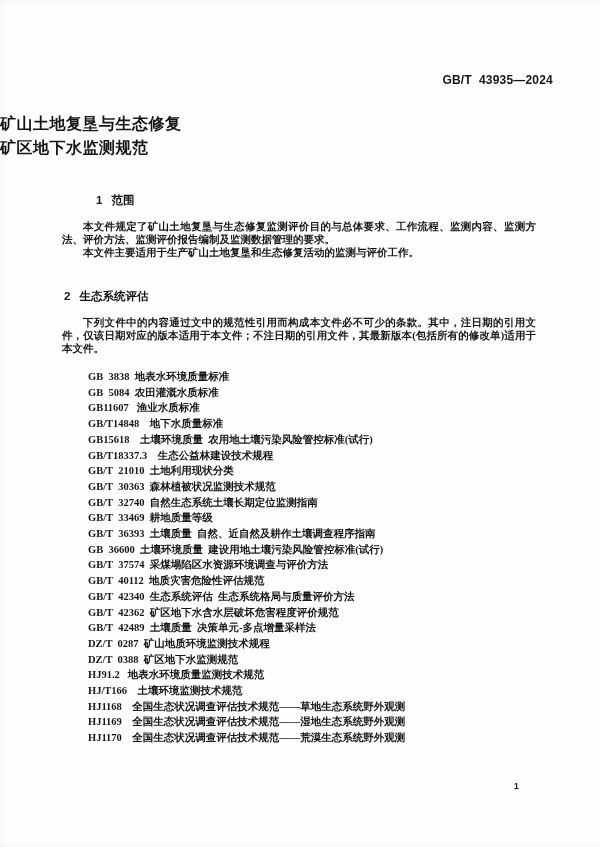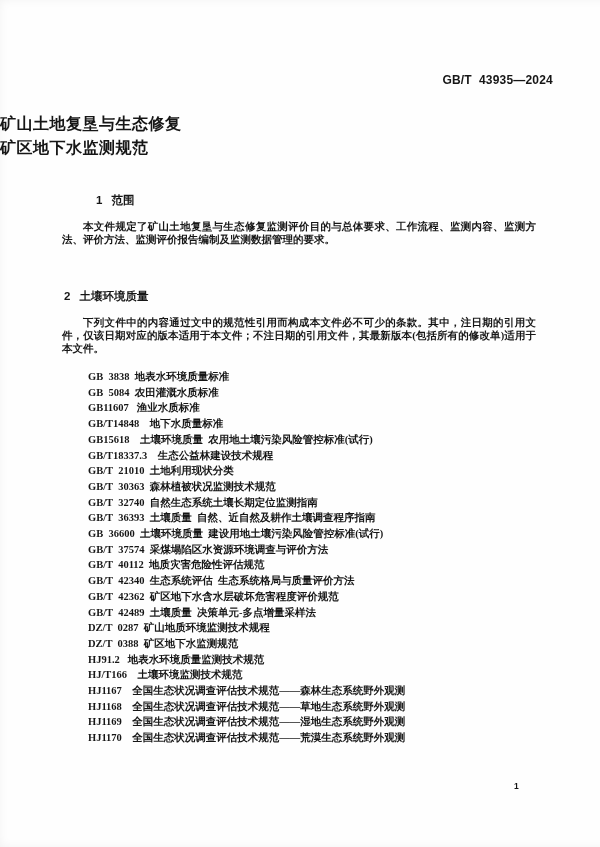--- a/index.html
+++ b/index.html
@@ -100,52 +100,53 @@
     <div>矿山土地复垦与生态修复</div>
     <div>矿区地下水监测规范</div>
   </div>
 
   <div class="sec-heading" id="s1-heading">
     <span class="num">1</span><span>范围</span>
   </div>
 
   <div class="body-block" id="s1-paras">
     <p>本文件规定了矿山土地复垦与生态修复监测评价目的与总体要求、工作流程、监测内容、监测方法、评价方法、监测评价报告编制及监测数据管理的要求。</p>
+    <p>本文件主要适用于生产矿山土地复垦和生态修复活动的监测与评价工作。</p>
   </div>
 
   <div class="sec-heading" id="s2-heading">
-    <span class="num">2</span><span>土壤环境质量</span>
+    <span class="num">2</span><span>生态系统评估</span>
   </div>
 
   <div class="body-block" id="s2-intro">
     <p>下列文件中的内容通过文中的规范性引用而构成本文件必不可少的条款。其中，注日期的引用文件，仅该日期对应的版本适用于本文件；不注日期的引用文件，其最新版本(包括所有的修改单)适用于本文件。</p>
   </div>
 
   <div class="ref-list">
     <div class="ref-line">GB  3838  地表水环境质量标准</div>
     <div class="ref-line">GB  5084  农田灌溉水质标准</div>
     <div class="ref-line">GB11607   渔业水质标准</div>
     <div class="ref-line">GB/T14848    地下水质量标准</div>
     <div class="ref-line">GB15618    土壤环境质量  农用地土壤污染风险管控标准(试行)</div>
     <div class="ref-line">GB/T18337.3    生态公益林建设技术规程</div>
     <div class="ref-line">GB/T  21010  土地利用现状分类</div>
     <div class="ref-line">GB/T  30363  森林植被状况监测技术规范</div>
     <div class="ref-line">GB/T  32740  自然生态系统土壤长期定位监测指南</div>
+    <div class="ref-line">GB/T  33469  耕地质量等级</div>
     <div class="ref-line">GB/T  36393  土壤质量  自然、近自然及耕作土壤调查程序指南</div>
     <div class="ref-line">GB  36600  土壤环境质量  建设用地土壤污染风险管控标准(试行)</div>
     <div class="ref-line">GB/T  37574  采煤塌陷区水资源环境调查与评价方法</div>
     <div class="ref-line">GB/T  40112  地质灾害危险性评估规范</div>
     <div class="ref-line">GB/T  42340  生态系统评估  生态系统格局与质量评价方法</div>
     <div class="ref-line">GB/T  42362  矿区地下水含水层破坏危害程度评价规范</div>
     <div class="ref-line">GB/T  42489  土壤质量  决策单元-多点增量采样法</div>
     <div class="ref-line">DZ/T  0287  矿山地质环境监测技术规程</div>
     <div class="ref-line">DZ/T  0388  矿区地下水监测规范</div>
     <div class="ref-line">HJ91.2   地表水环境质量监测技术规范</div>
     <div class="ref-line">HJ/T166    土壤环境监测技术规范</div>
-    <div class="ref-line">HJ1167    全国生态状况调查评估技术规范——森林生态系统野外观测</div>
     <div class="ref-line">HJ1168    全国生态状况调查评估技术规范——草地生态系统野外观测</div>
     <div class="ref-line">HJ1169    全国生态状况调查评估技术规范——湿地生态系统野外观测</div>
     <div class="ref-line">HJ1170    全国生态状况调查评估技术规范——荒漠生态系统野外观测</div>
   </div>
 
   <div class="page-number">1</div>
 
 </div>
 
 </body></html>

